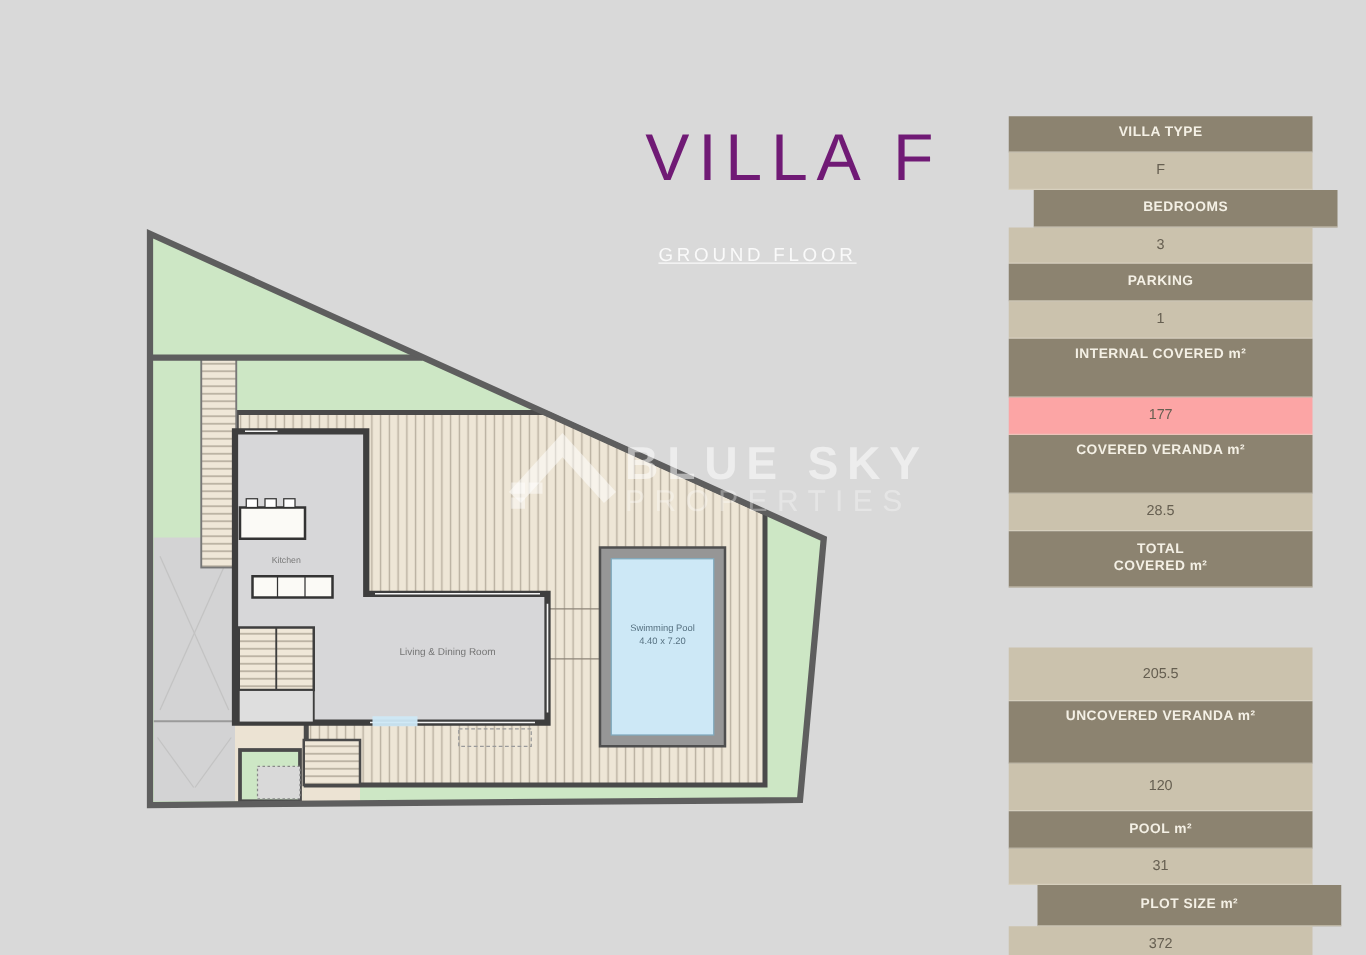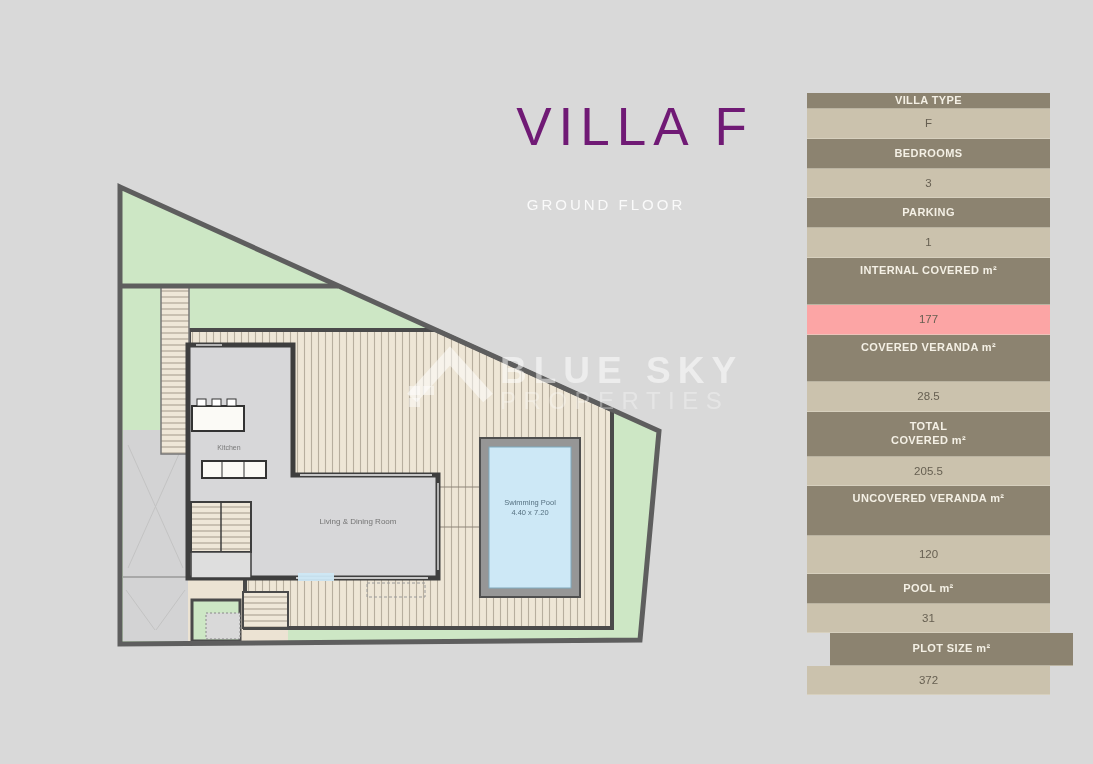--- a/index.html
+++ b/index.html
@@ -4,21 +4,21 @@
 <style>
   html,body{margin:0;padding:0;}
   body{width:1093px;height:764px;background:#d9d9d9;position:relative;overflow:hidden;
        font-family:"Liberation Sans",sans-serif;}
   .stage{position:absolute;inset:0;width:1093px;height:764px;}
   svg.plan{position:absolute;left:0;top:0;}
 
   .main-title{position:absolute;left:485px;top:97px;width:300px;text-align:center;
     color:#701a75;font-size:53px;font-weight:400;letter-spacing:7px;line-height:60px;}
   .sub-title{position:absolute;left:456px;top:196px;width:300px;text-align:center;
-    color:#fafafa;font-size:15px;font-weight:400;letter-spacing:3px;}
+    color:#fafafa;font-size:15px;font-weight:400;letter-spacing:3px;text-decoration:underline;}
 
   .spec-table{position:absolute;left:807px;top:93px;width:243px;}
   .spec-table .row{width:100%;box-sizing:border-box;display:flex;align-items:center;
     justify-content:center;text-align:center;white-space:pre-line;
     border-bottom:1px solid rgba(226,220,204,0.55);line-height:1.25;}
   .spec-table .hrow{font-size:11px;font-weight:bold;letter-spacing:0.4px;}
   .spec-table .vrow{font-size:11.5px;}
   .spec-table .vtop{align-items:flex-start;padding-top:6px;}
 </style>
 </head>
@@ -118,33 +118,33 @@
       </g>
       <text x="500" y="383" font-size="37" font-weight="bold" letter-spacing="7" fill="rgba(255,255,255,0.52)">BLUE SKY</text>
       <text x="500" y="409" font-size="24" letter-spacing="7.5" fill="rgba(255,255,255,0.33)">PROPERTIES</text>
     </g>
   </svg>
 
   <div class="main-title">VILLA F</div>
   <div class="sub-title">GROUND  FLOOR</div>
 
   <div class="spec-table">
-      <div class="row hrow" style="height: 16px; background: rgb(140, 131, 112); color: rgb(244, 240, 229);">VILLA  TYPE</div>
+      <div class="row hrow" style="height: 29px; background: rgb(140, 131, 112); color: rgb(244, 240, 229);">VILLA  TYPE</div>
       <div class="row vrow" style="height: 30px; background: rgb(203, 194, 173); color: rgb(102, 95, 81);">F</div>
-      <div class="row hrow" style="height: 30px; background: rgb(140, 131, 112); color: rgb(244, 240, 229);">BEDROOMS</div>
+      <div class="row hrow" style="height: 30px; background: rgb(140, 131, 112); color: rgb(244, 240, 229); margin-left: 20px;">BEDROOMS</div>
       <div class="row vrow" style="height: 29px; background: rgb(203, 194, 173); color: rgb(102, 95, 81);">3</div>
       <div class="row hrow" style="height: 30px; background: rgb(140, 131, 112); color: rgb(244, 240, 229);">PARKING</div>
       <div class="row vrow" style="height: 30px; background: rgb(203, 194, 173); color: rgb(102, 95, 81);">1</div>
       <div class="row hrow vtop" style="height: 47px; background: rgb(140, 131, 112); color: rgb(244, 240, 229);">INTERNAL  COVERED m²</div>
       <div class="row vrow" style="height: 30px; background: #fca5a5; color: rgb(102, 95, 81);">177</div>
       <div class="row hrow vtop" style="height: 47px; background: rgb(140, 131, 112); color: rgb(244, 240, 229);">COVERED  VERANDA m²</div>
       <div class="row vrow" style="height: 30px; background: rgb(203, 194, 173); color: rgb(102, 95, 81);">28.5</div>
       <div class="row hrow" style="height: 45px; background: rgb(140, 131, 112); color: rgb(244, 240, 229);">TOTAL
 COVERED m²</div>
-      <div class="row vrow" style="height: 29px; background: rgb(203, 194, 173); color: rgb(102, 95, 81);">205.5</div>
+      <div class="row vrow" style="height: 43px; background: rgb(203, 194, 173); color: rgb(102, 95, 81); margin-top: 48px;">205.5</div>
       <div class="row hrow vtop" style="height: 50px; background: rgb(140, 131, 112); color: rgb(244, 240, 229); text-align: right;">UNCOVERED  VERANDA m²</div>
       <div class="row vrow" style="height: 38px; background: rgb(203, 194, 173); color: rgb(102, 95, 81);">120</div>
       <div class="row hrow" style="height: 30px; background: rgb(140, 131, 112); color: rgb(244, 240, 229);">POOL m²</div>
       <div class="row vrow" style="height: 29px; background: rgb(203, 194, 173); color: rgb(102, 95, 81);">31</div>
       <div class="row hrow" style="height: 33px; background: rgb(140, 131, 112); color: rgb(244, 240, 229); margin-left: 23px;">PLOT SIZE m²</div>
       <div class="row vrow" style="height: 29px; background: rgb(203, 194, 173); color: rgb(102, 95, 81);">372</div>
     </div>
 
 </div>
 

